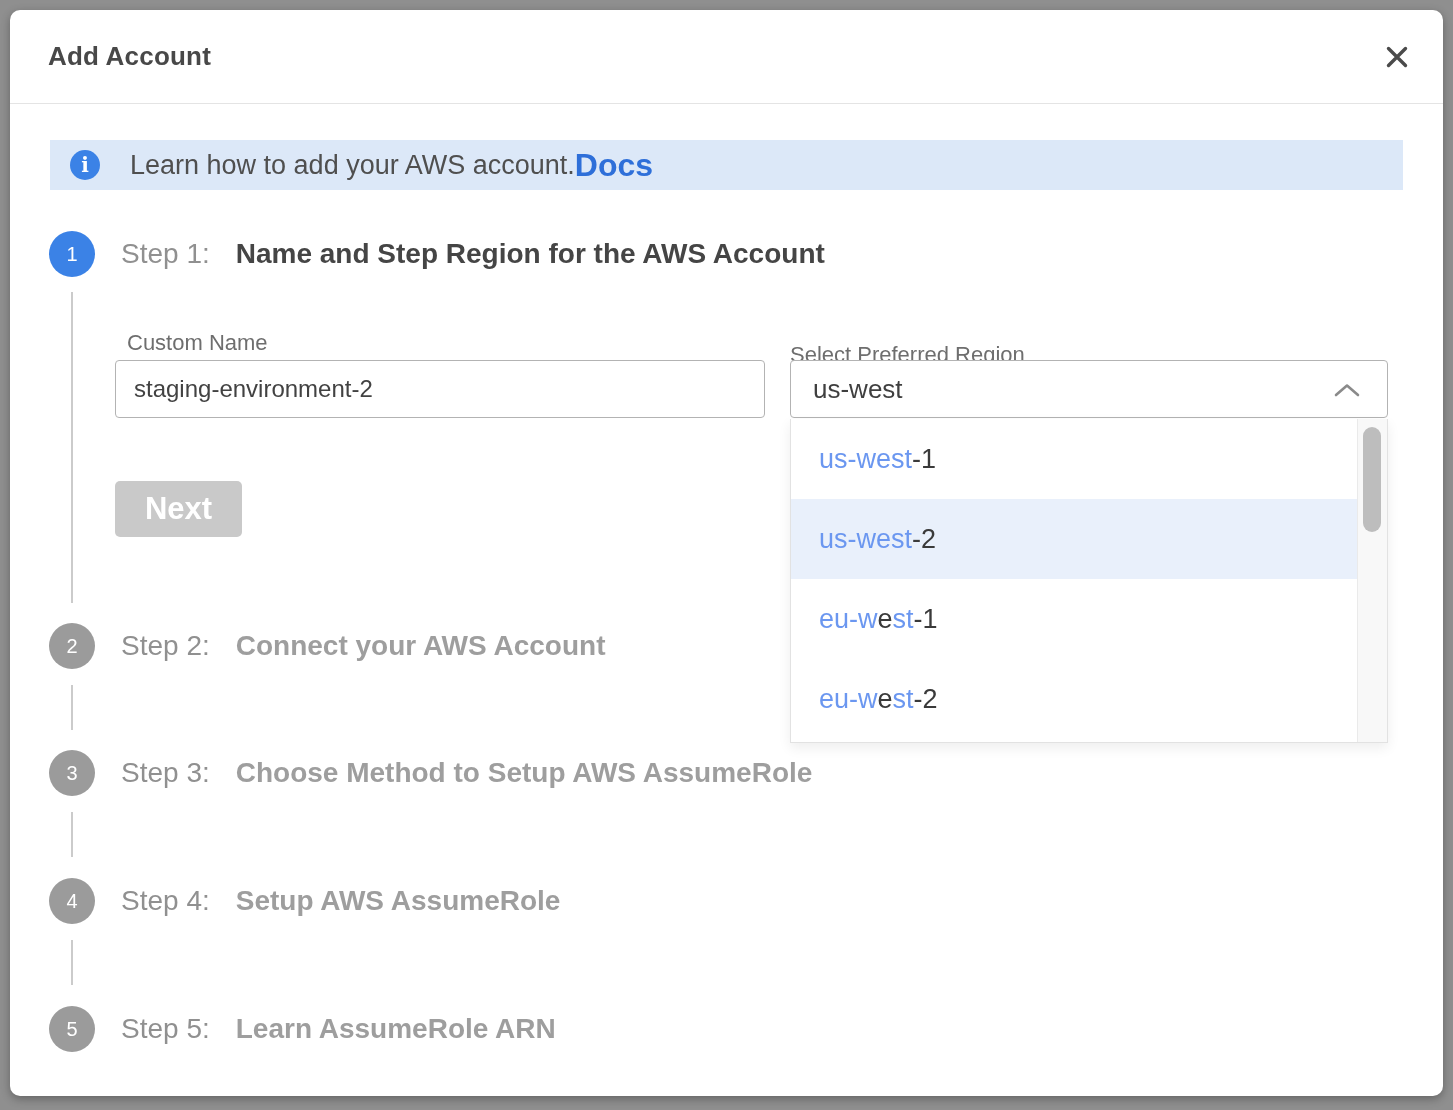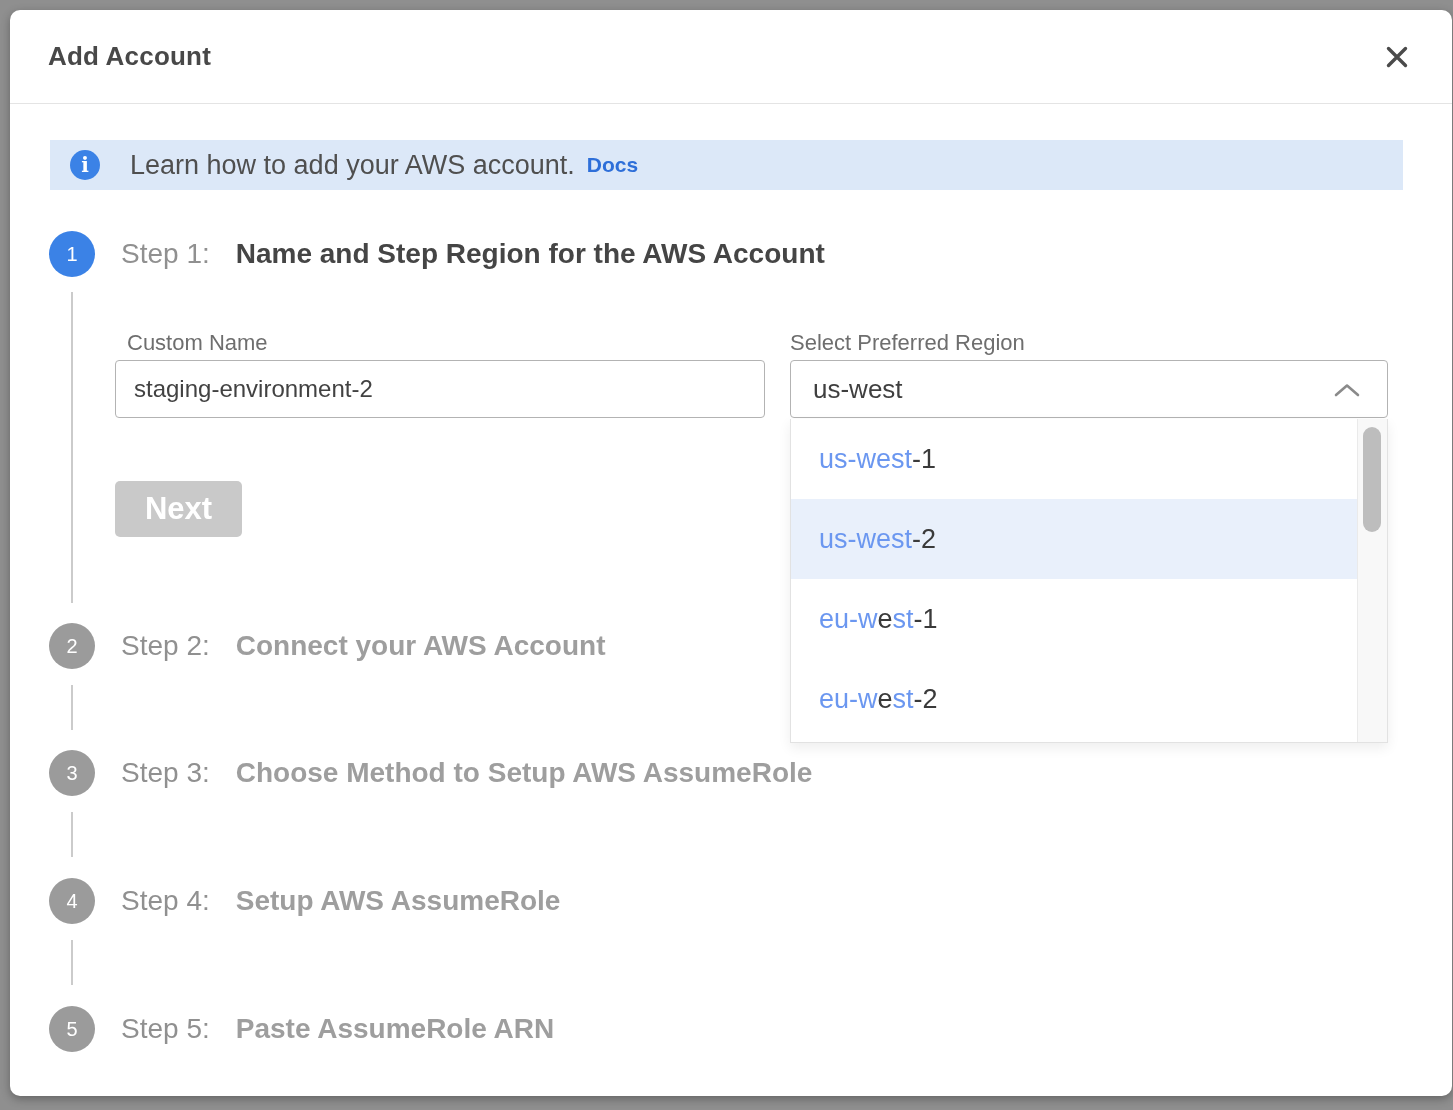--- a/index.html
+++ b/index.html
@@ -5,46 +5,45 @@
   html,body{margin:0;padding:0;}
   body{
     width:1453px;height:1110px;position:relative;overflow:hidden;
     background:#8f8f8f;
     font-family:"Liberation Sans", sans-serif;
   }
   .modal{
     position:absolute;left:10px;top:10px;width:1433px;height:1086px;
     background:#ffffff;border-radius:10px;
     box-shadow:0 3px 10px rgba(0,0,0,.30);
-    padding-left:9px;
   }
   
   .modal-header{position:absolute;left:0;top:0;right:0;height:93px;border-bottom:1px solid #e4e4e4;}
   .modal-title{position:absolute;left:38px;top:31px;font-size:26px;font-weight:700;color:#484848;letter-spacing:.2px;}
   .close-btn{position:absolute;left:1371px;top:32px;width:32px;height:32px;cursor:pointer;background:none;border:none;padding:0;}
   
   .banner{position:absolute;left:40px;top:130px;width:1353px;height:50px;background:#dce8f8;display:flex;align-items:center;}
   .banner-icon{flex:0 0 30px;width:30px;height:30px;border-radius:50%;background:#3b82e6;color:#fff;margin-left:20px;
     display:flex;align-items:center;justify-content:center;font-family:"DejaVu Serif",serif;font-weight:700;font-size:20px;line-height:1;}
   .banner-text{margin-left:30px;font-size:27px;color:#4f4f4f;}
-  .banner-link{margin-left:12px;font-size:21px;color:#2e6fd9;font-weight:700;cursor:pointer;}
+  .banner-link{font-size:32px;color:#2e6fd9;font-weight:700;cursor:pointer;}
   
   .step-row{position:absolute;left:39px;display:flex;align-items:center;height:46px;white-space:nowrap;}
   .step-row.s1{top:221px;} .step-row.s2{top:613px;} .step-row.s3{top:740px;} .step-row.s4{top:868px;} .step-row.s5{top:996px;}
   .step-circle{flex:0 0 46px;width:46px;height:46px;border-radius:50%;background:#9b9b9b;color:#fff;font-size:20px;
     display:flex;align-items:center;justify-content:center;}
   .step-row.active .step-circle{background:#3b82e6;}
   .step-prefix{margin-left:26px;font-size:28px;color:#909090;}
   .step-title{margin-left:26px;font-size:28px;font-weight:700;color:#9e9e9e;}
   .step-row.active .step-title{color:#454545;}
   .connector{position:absolute;left:61px;width:2px;background:#cbcbcb;}
   .c1{top:282px;height:311px;} .c2{top:675px;height:45px;} .c3{top:802px;height:45px;} .c4{top:930px;height:45px;}
   
   .field-label{position:absolute;font-size:22px;color:#6e6e6e;}
-  .label-name{left:105px;top:320px;margin-left:12px;} .label-region{left:780px;top:320px;text-align:center;}
+  .label-name{left:105px;top:320px;margin-left:12px;} .label-region{left:780px;top:332px;text-align:center;}
   .text-input{position:absolute;left:105px;top:350px;width:650px;height:58px;box-sizing:border-box;
     border:1px solid #b3b3b3;border-radius:4px;background:#fff;font-family:inherit;font-size:24px;color:#424242;padding:0 18px;}
   .next-btn{position:absolute;left:105px;top:471px;width:127px;height:56px;background:#c9c9c9;border:none;border-radius:5px;
     color:#fff;font-family:inherit;font-size:31px;font-weight:700;}
   
   .select-box{position:absolute;left:780px;top:350px;width:598px;height:58px;box-sizing:border-box;background:#fff;
     border:1px solid #b3b3b3;border-radius:4px;display:flex;align-items:center;cursor:pointer;}
   .select-value{margin-left:22px;font-size:26px;color:#3f3f3f;}
   .select-chevron{position:absolute;right:26px;top:21px;line-height:0;}
   .dropdown{position:absolute;left:780px;top:409px;width:598px;height:324px;box-sizing:border-box;background:#fff;
@@ -99,21 +98,21 @@
     <span class="step-title">Choose Method to Setup AWS AssumeRole</span>
   </div>
   <div class="step-row s4">
     <span class="step-circle">4</span>
     <span class="step-prefix">Step 4:</span>
     <span class="step-title">Setup AWS AssumeRole</span>
   </div>
   <div class="step-row s5">
     <span class="step-circle">5</span>
     <span class="step-prefix">Step 5:</span>
-    <span class="step-title">Paste AssumeRole ARN</span>
+    <span class="step-title">Learn AssumeRole ARN</span>
   </div>
 
   <div class="field-label label-name">Custom Name</div>
   <input class="text-input" type="text" value="staging-environment-2" style="">
 
   <button class="next-btn" disabled="">Next</button>
 
   <div class="field-label label-region">Select Preferred Region</div>
   <div class="select-box">
     <span class="select-value">us-west</span>

